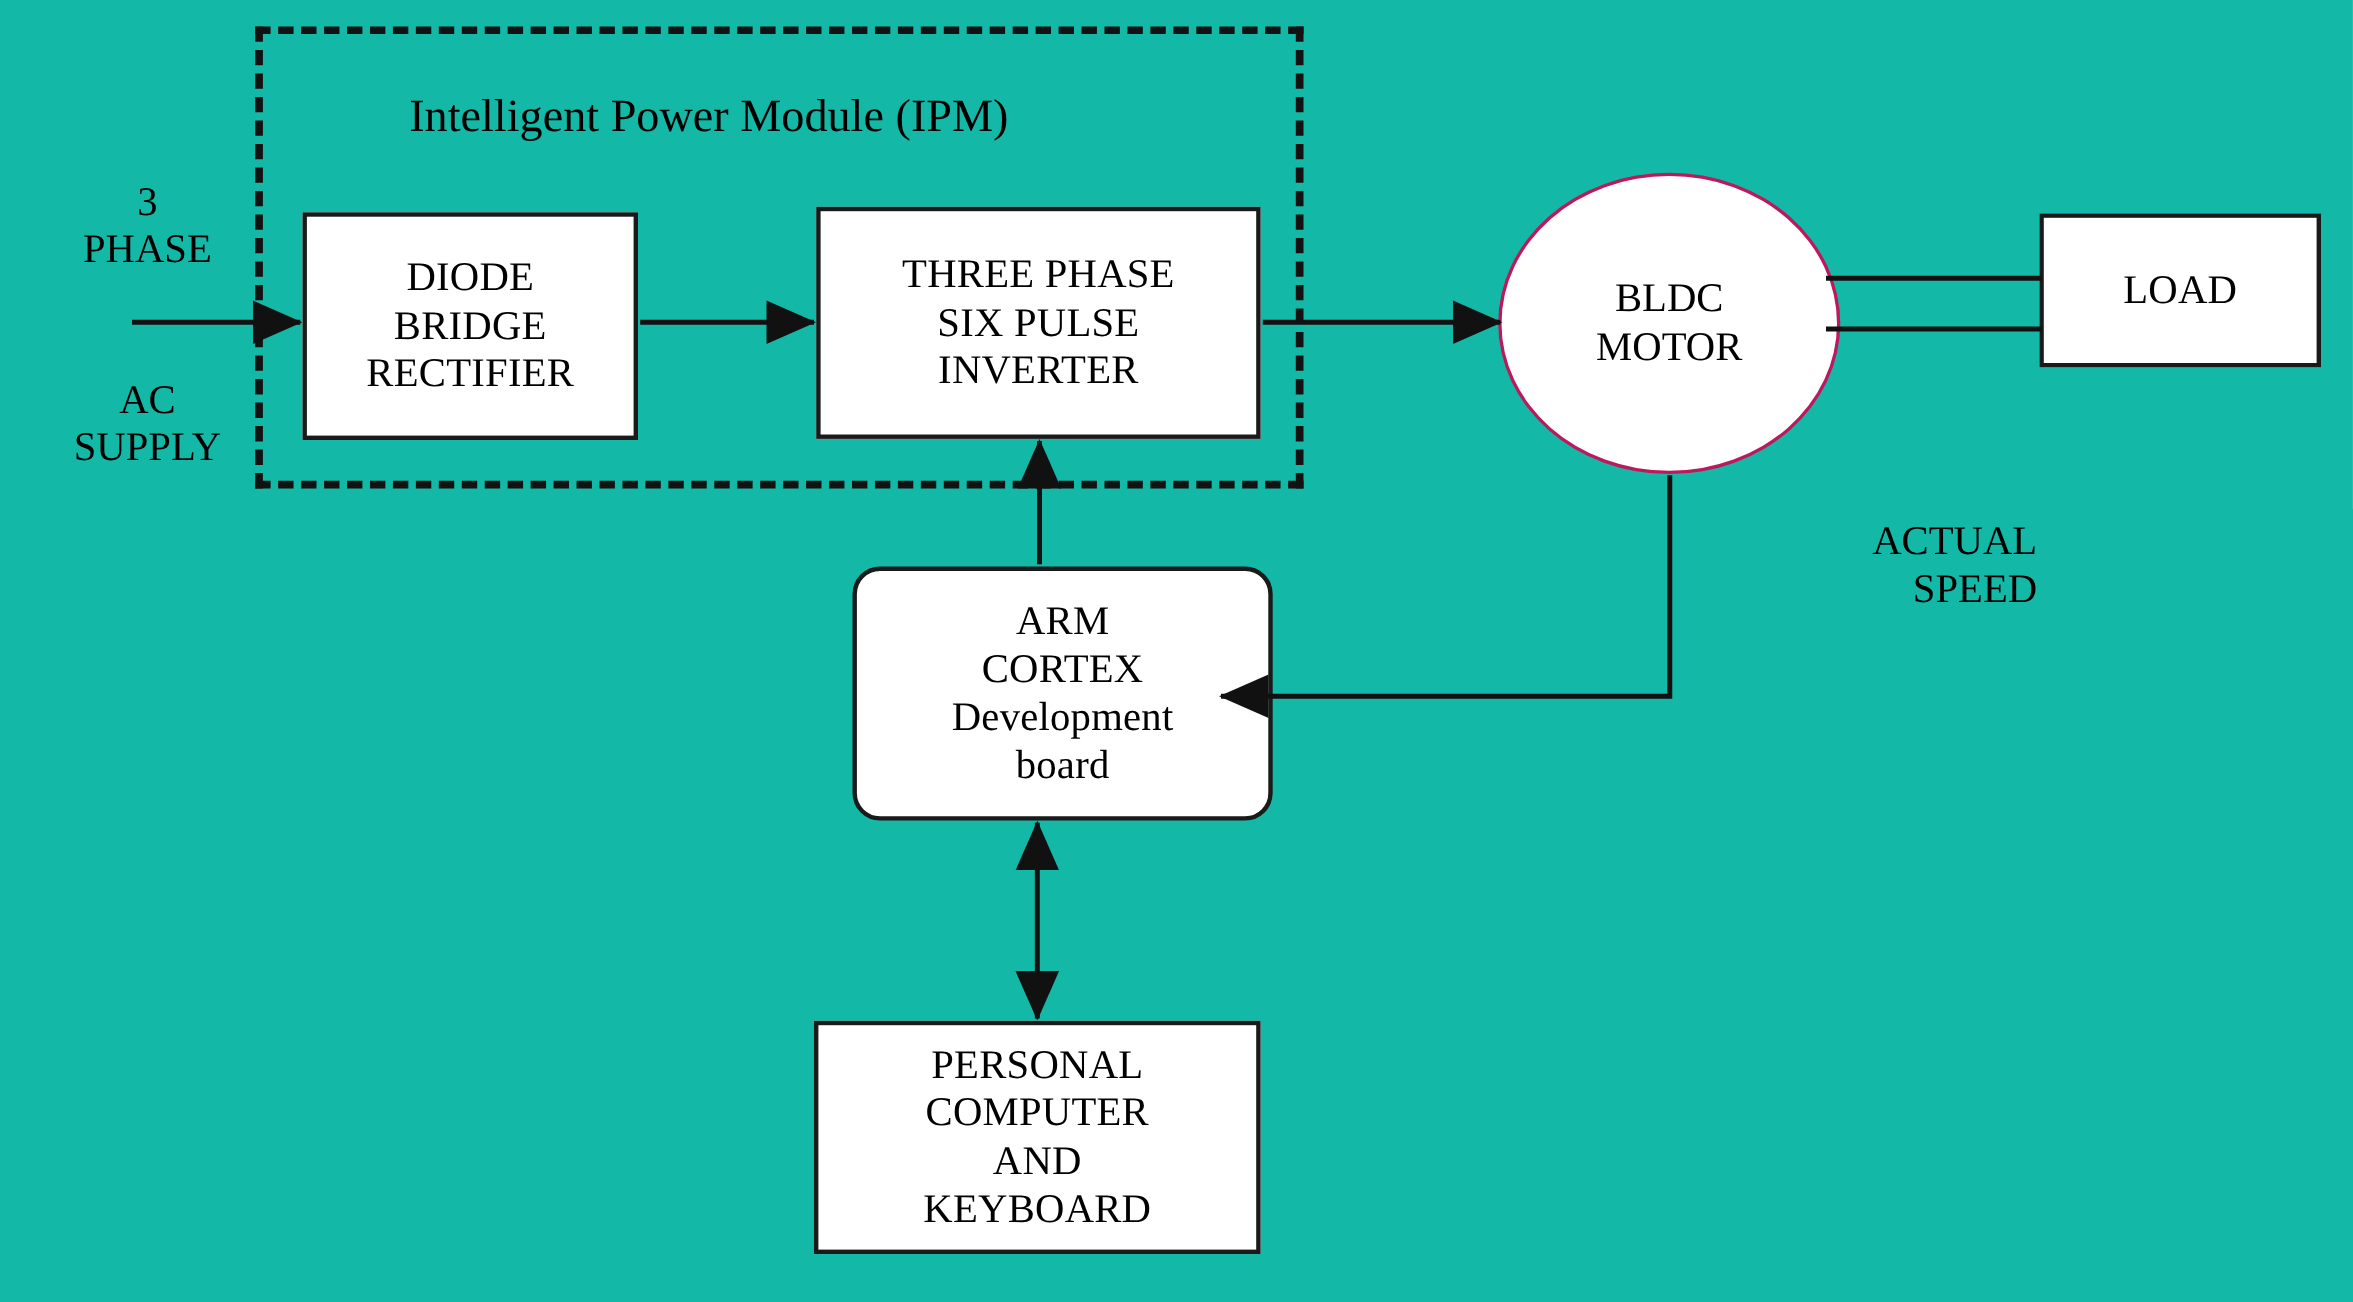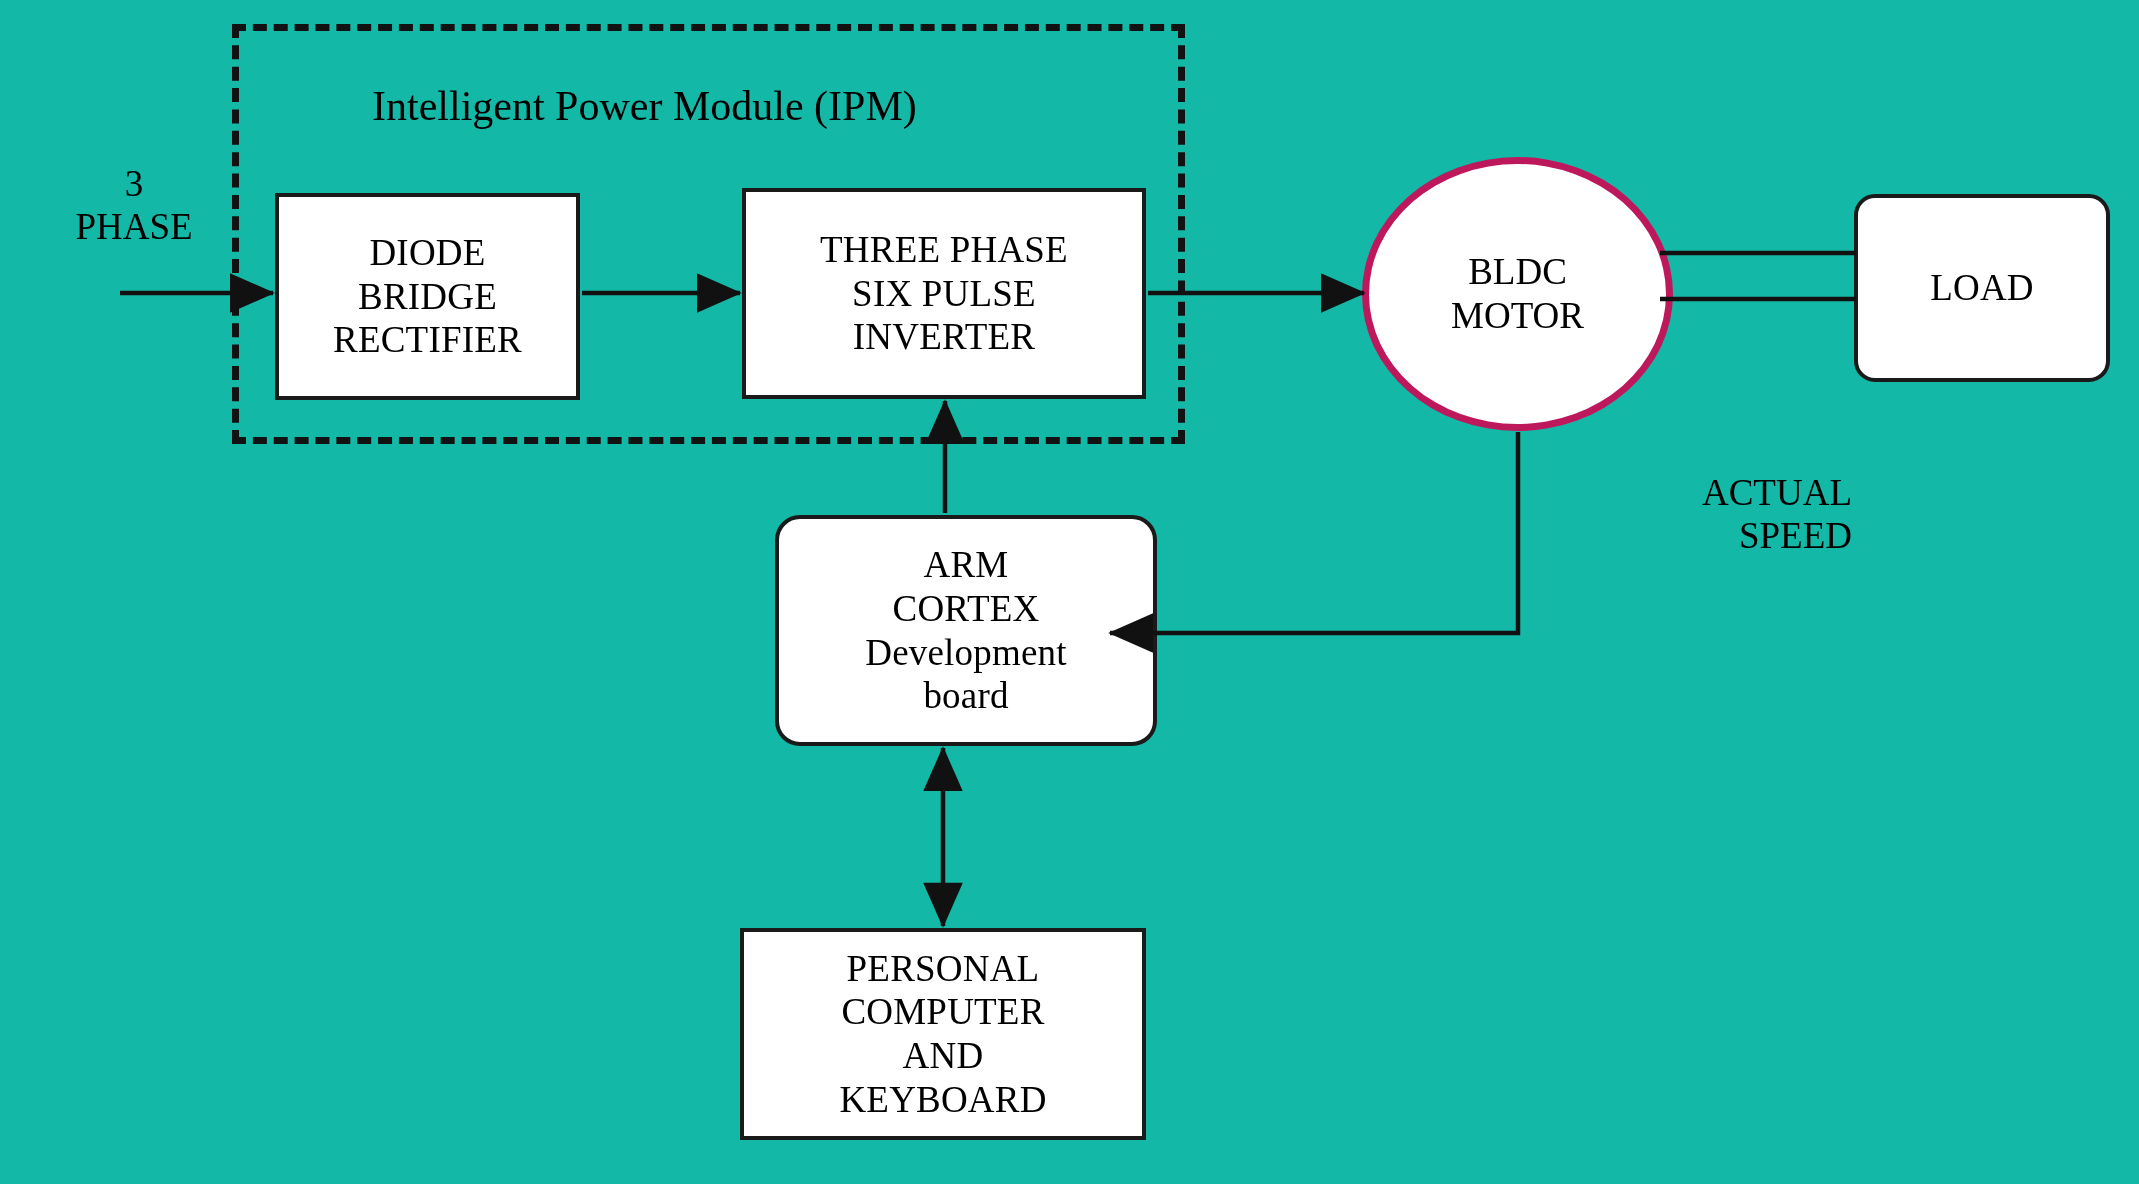--- a/index.html
+++ b/index.html
@@ -47,21 +47,21 @@
     white-space: pre-line;
   }
   #ipm-title {
     position: absolute;
     font-size: 42px;
     white-space: nowrap;
   }
   #motor-circle {
     position: absolute;
     box-sizing: border-box;
-    border: 7px solid #be185d;
+    border: 3px solid #be185d;
     border-radius: 50%;
     background: #ffffff;
     display: flex;
     align-items: center;
     justify-content: center;
     text-align: center;
     line-height: 1.18;
     font-size: 37px;
     white-space: pre-line;
   }
@@ -76,33 +76,35 @@
 <body>
 
 <div id="canvas">
 
   <div id="ipm-dashed" style="left:232px; top:24px; width:953px; height:420px;"></div>
 
   <div id="ipm-title" style="left:372px; top:82px;">Intelligent Power Module (IPM)</div>
 
   <div class="free-label" style="left:34px; top:163px; width:200px;">3
 PHASE</div>
+  <div class="free-label" style="left:34px; top:343px; width:200px;">AC
+SUPPLY</div>
 
   <div class="blk" style="left:742px; top:188px; width:404px; height:211px;">THREE PHASE
 SIX PULSE
 INVERTER</div>
 
   <div class="blk" style="left:275px; top:193px; width:305px; height:207px;">DIODE
 BRIDGE
 RECTIFIER</div>
 
   <div id="motor-circle" style="left:1362px; top:157px; width:311px; height:274px;">BLDC
 MOTOR</div>
 
-  <div class="blk" style="left:1854px; top:194px; width:256px; height:188px;border-radius:21px;">LOAD</div>
+  <div class="blk" style="left:1854px; top:194px; width:256px; height:140px;">LOAD</div>
 
   <div class="blk" style="left:775px; top:515px; width:382px; height:231px;border-radius:25px;">ARM
 CORTEX
 Development
 board</div>
 
   <div class="blk" style="left:740px; top:928px; width:406px; height:212px;">PERSONAL
 COMPUTER
 AND
 KEYBOARD</div>

